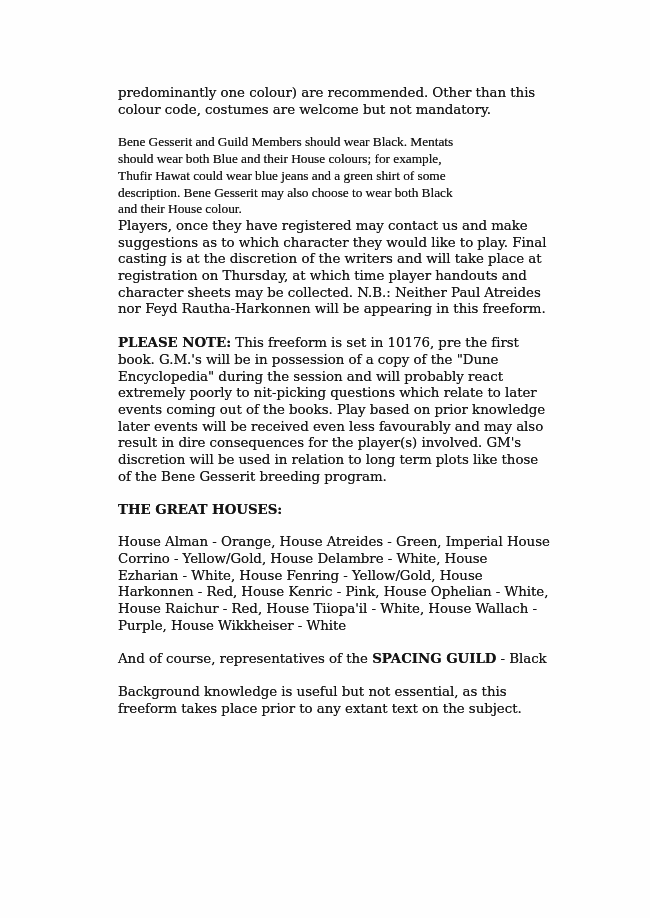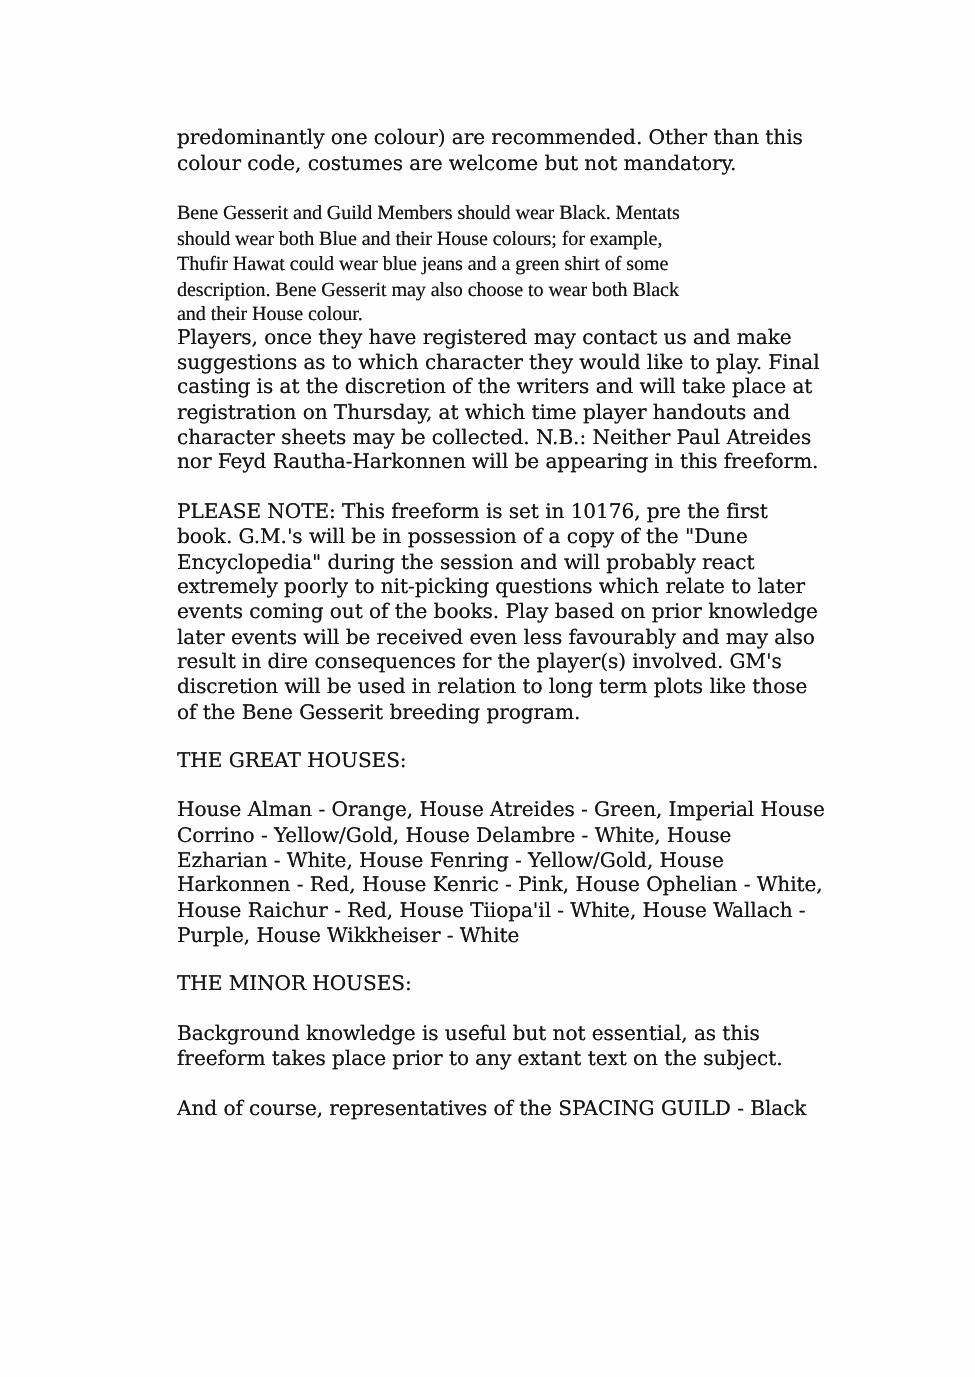--- a/index.html
+++ b/index.html
@@ -28,21 +28,21 @@
   }
   .para {
     margin: 0 0 16px 0;
     white-space: pre-line;
   }
   .para.tight {
     margin-bottom: 0;
     font-family: Liberation Serif, serif;
   }
   .heading, .bold {
-    font-weight: normal;
+    font-weight: bold;
   }
 </style>
 </head>
 <body>
 
 <div class="page">
   <div class="text-block">
 
     <p class="para">predominantly one colour) are recommended. Other than this
 colour code, costumes are welcome but not mandatory.</p>
@@ -73,22 +73,21 @@
 
     <p class="para heading">THE GREAT HOUSES:</p>
 
     <p class="para">House Alman - Orange, House Atreides - Green, Imperial House
 Corrino - Yellow/Gold, House Delambre - White, House
 Ezharian - White, House Fenring - Yellow/Gold, House
 Harkonnen - Red, House Kenric - Pink, House Ophelian - White,
 House Raichur - Red, House Tiiopa'il - White, House Wallach -
 Purple, House Wikkheiser - White</p>
 
-    <p class="para heading">THE MINOR HOUSES:</p>
 
+
+    <p class="para"><span>And of course, representatives of the </span><b class="bold">SPACING GUILD</b><span> - Black</span></p>
 
     <p class="para">Background knowledge is useful but not essential, as this
 freeform takes place prior to any extant text on the subject.</p>
-
-    <p class="para"><span>And of course, representatives of the </span><b class="bold">SPACING GUILD</b><span> - Black</span></p>
 
   </div>
 </div>
 
 </body></html>

